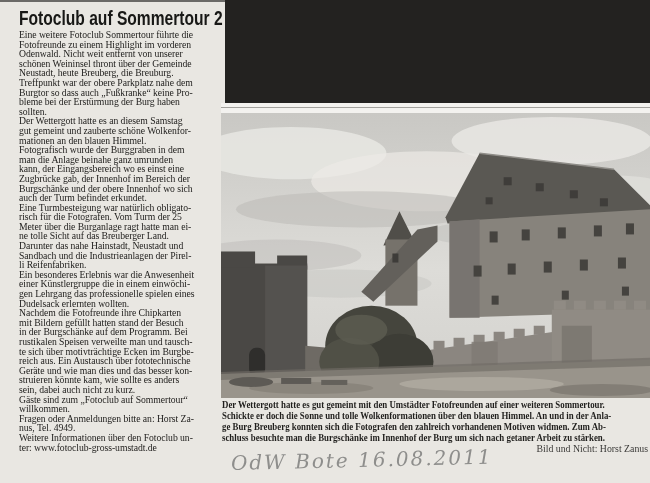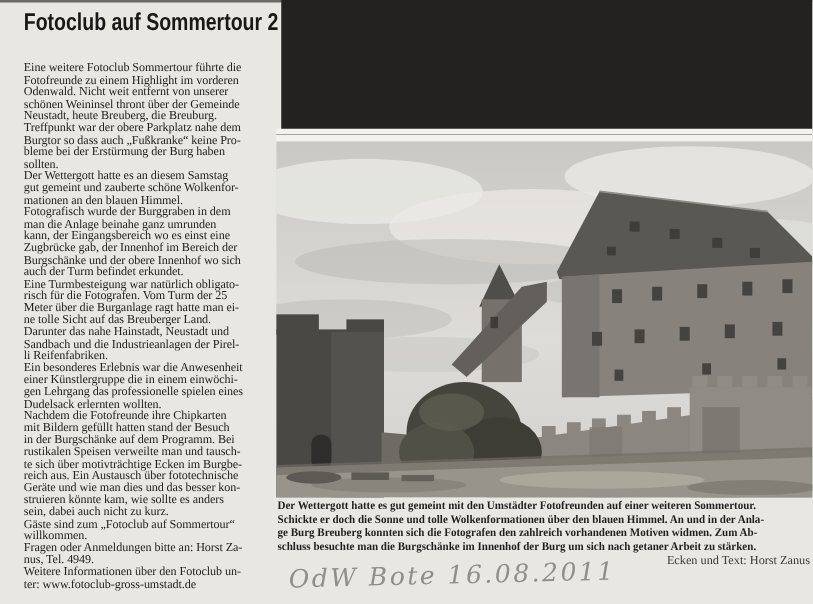--- a/index.html
+++ b/index.html
@@ -3,21 +3,21 @@
 <meta charset="utf-8">
 <style>
   html,body{margin:0;padding:0;}
   body{width:650px;height:483px;position:relative;overflow:hidden;
        background:#e9e7e2;font-family:"Liberation Serif",serif;}
   .top-edge{position:absolute;left:0;top:0;width:650px;height:2px;background:#6b6a67;}
   
   .column{position:absolute;left:19px;top:7px;width:210px;}
   .headline{margin:0;font:700 19.5px/22px "Liberation Sans",sans-serif;color:#181816;
             transform:scaleX(.8);transform-origin:0 0;white-space:nowrap;}
-  .bodytext{margin-top:21px;font:9.7px/9.6px "Liberation Serif",serif;color:#232220;
+  .bodytext{margin-top:1px;font:9.7px/9.6px "Liberation Serif",serif;color:#232220;
             white-space:pre;letter-spacing:-0.05px;}
   
   .black-bg{position:absolute;left:225px;top:0;width:425px;height:104px;background:#232220;}
   
   .photo-top{position:absolute;left:221px;top:103px;width:429px;height:10px;
              background:linear-gradient(#f3f2ef 0 4px,#a2a19d 4px 5px,#f3f2ef 5px 10px);}
   .photo{position:absolute;left:221px;top:113px;width:429px;height:285px;}
   .photo svg{display:block;width:100%;height:100%;}
   
   .caption{position:absolute;left:222px;top:400px;width:452px;
@@ -187,14 +187,14 @@
       <rect x="100" y="266" width="26" height="5" fill="#64615b"></rect>
       <ellipse cx="30" cy="268" rx="22" ry="5" fill="#5d5a55"></ellipse>
     </g>
   </svg>
 </div>
 
 <div class="caption">Der Wettergott hatte es gut gemeint mit den Umstädter Fotofreunden auf einer weiteren Sommertour.
 Schickte er doch die Sonne und tolle Wolkenformationen über den blauen Himmel. An und in der Anla-
 ge Burg Breuberg konnten sich die Fotografen den zahlreich vorhandenen Motiven widmen. Zum Ab-
 schluss besuchte man die Burgschänke im Innenhof der Burg um sich nach getaner Arbeit zu stärken.</div>
-<div class="credit">Ecken und Text: Horst Zanus</div>
+<div class="credit">Bild und Nicht: Horst Zanus</div>
 <div class="handwriting">OdW Bote 16.08.2011</div>
 
 </body></html>

